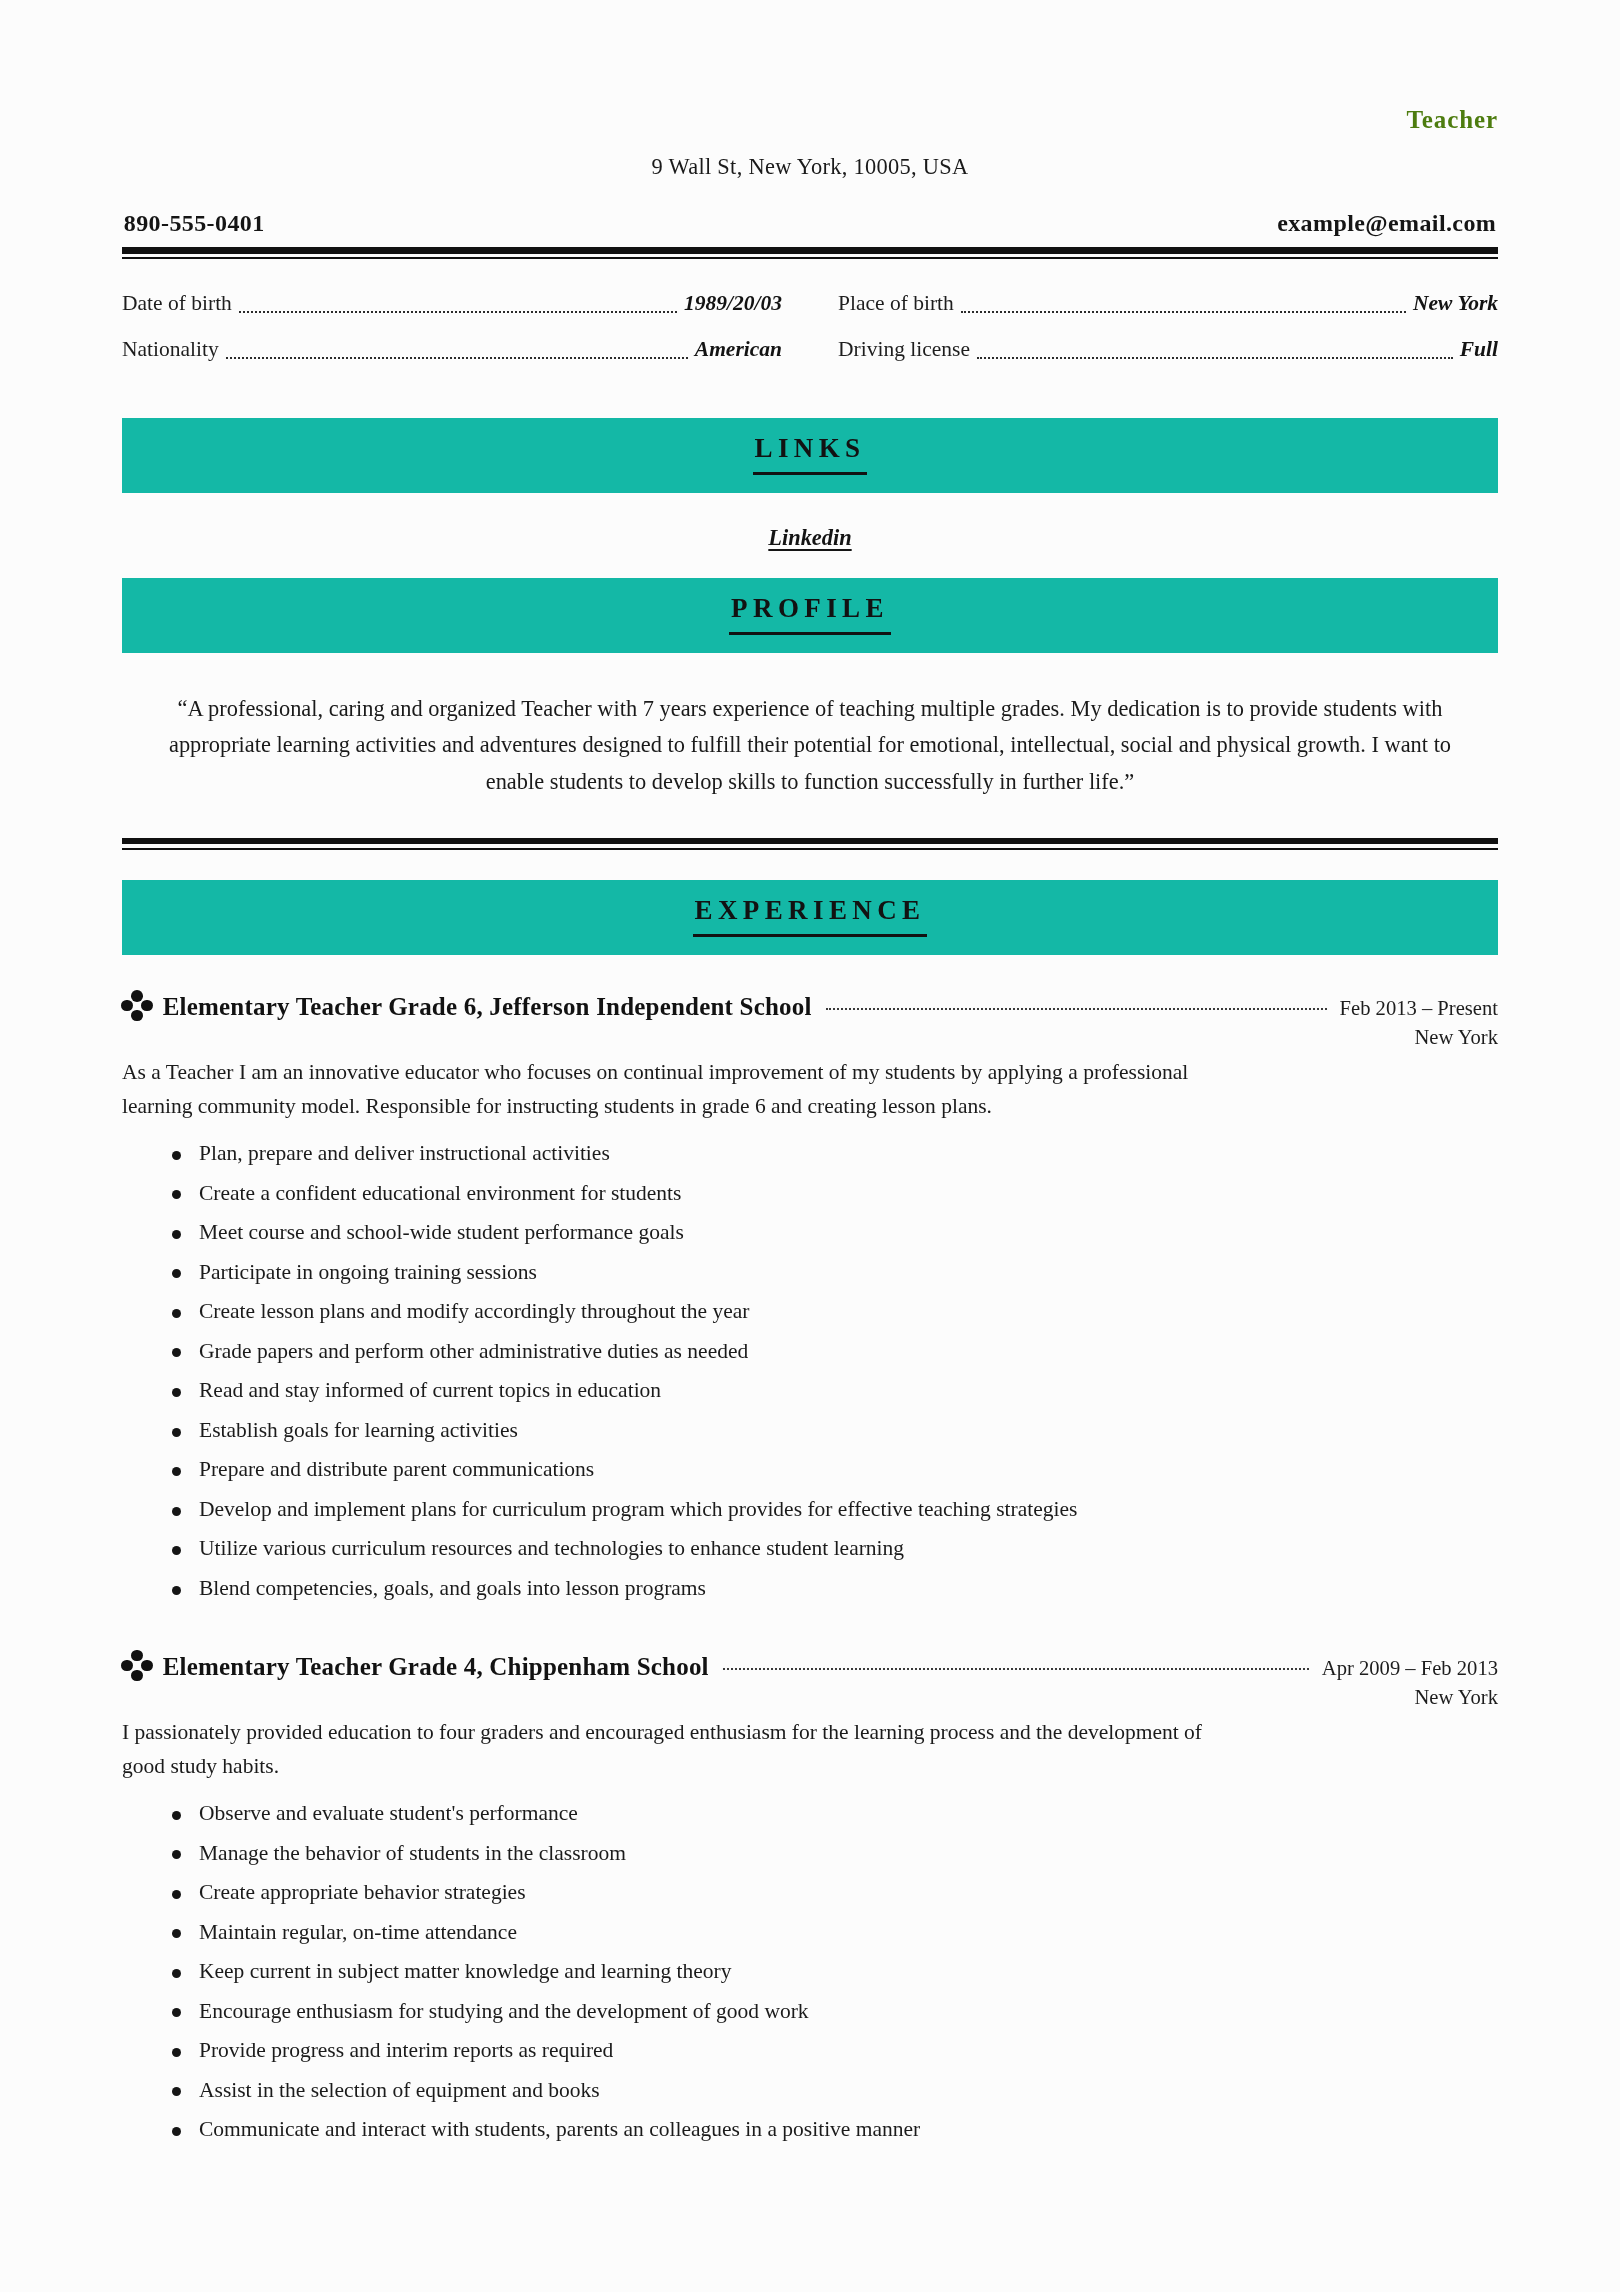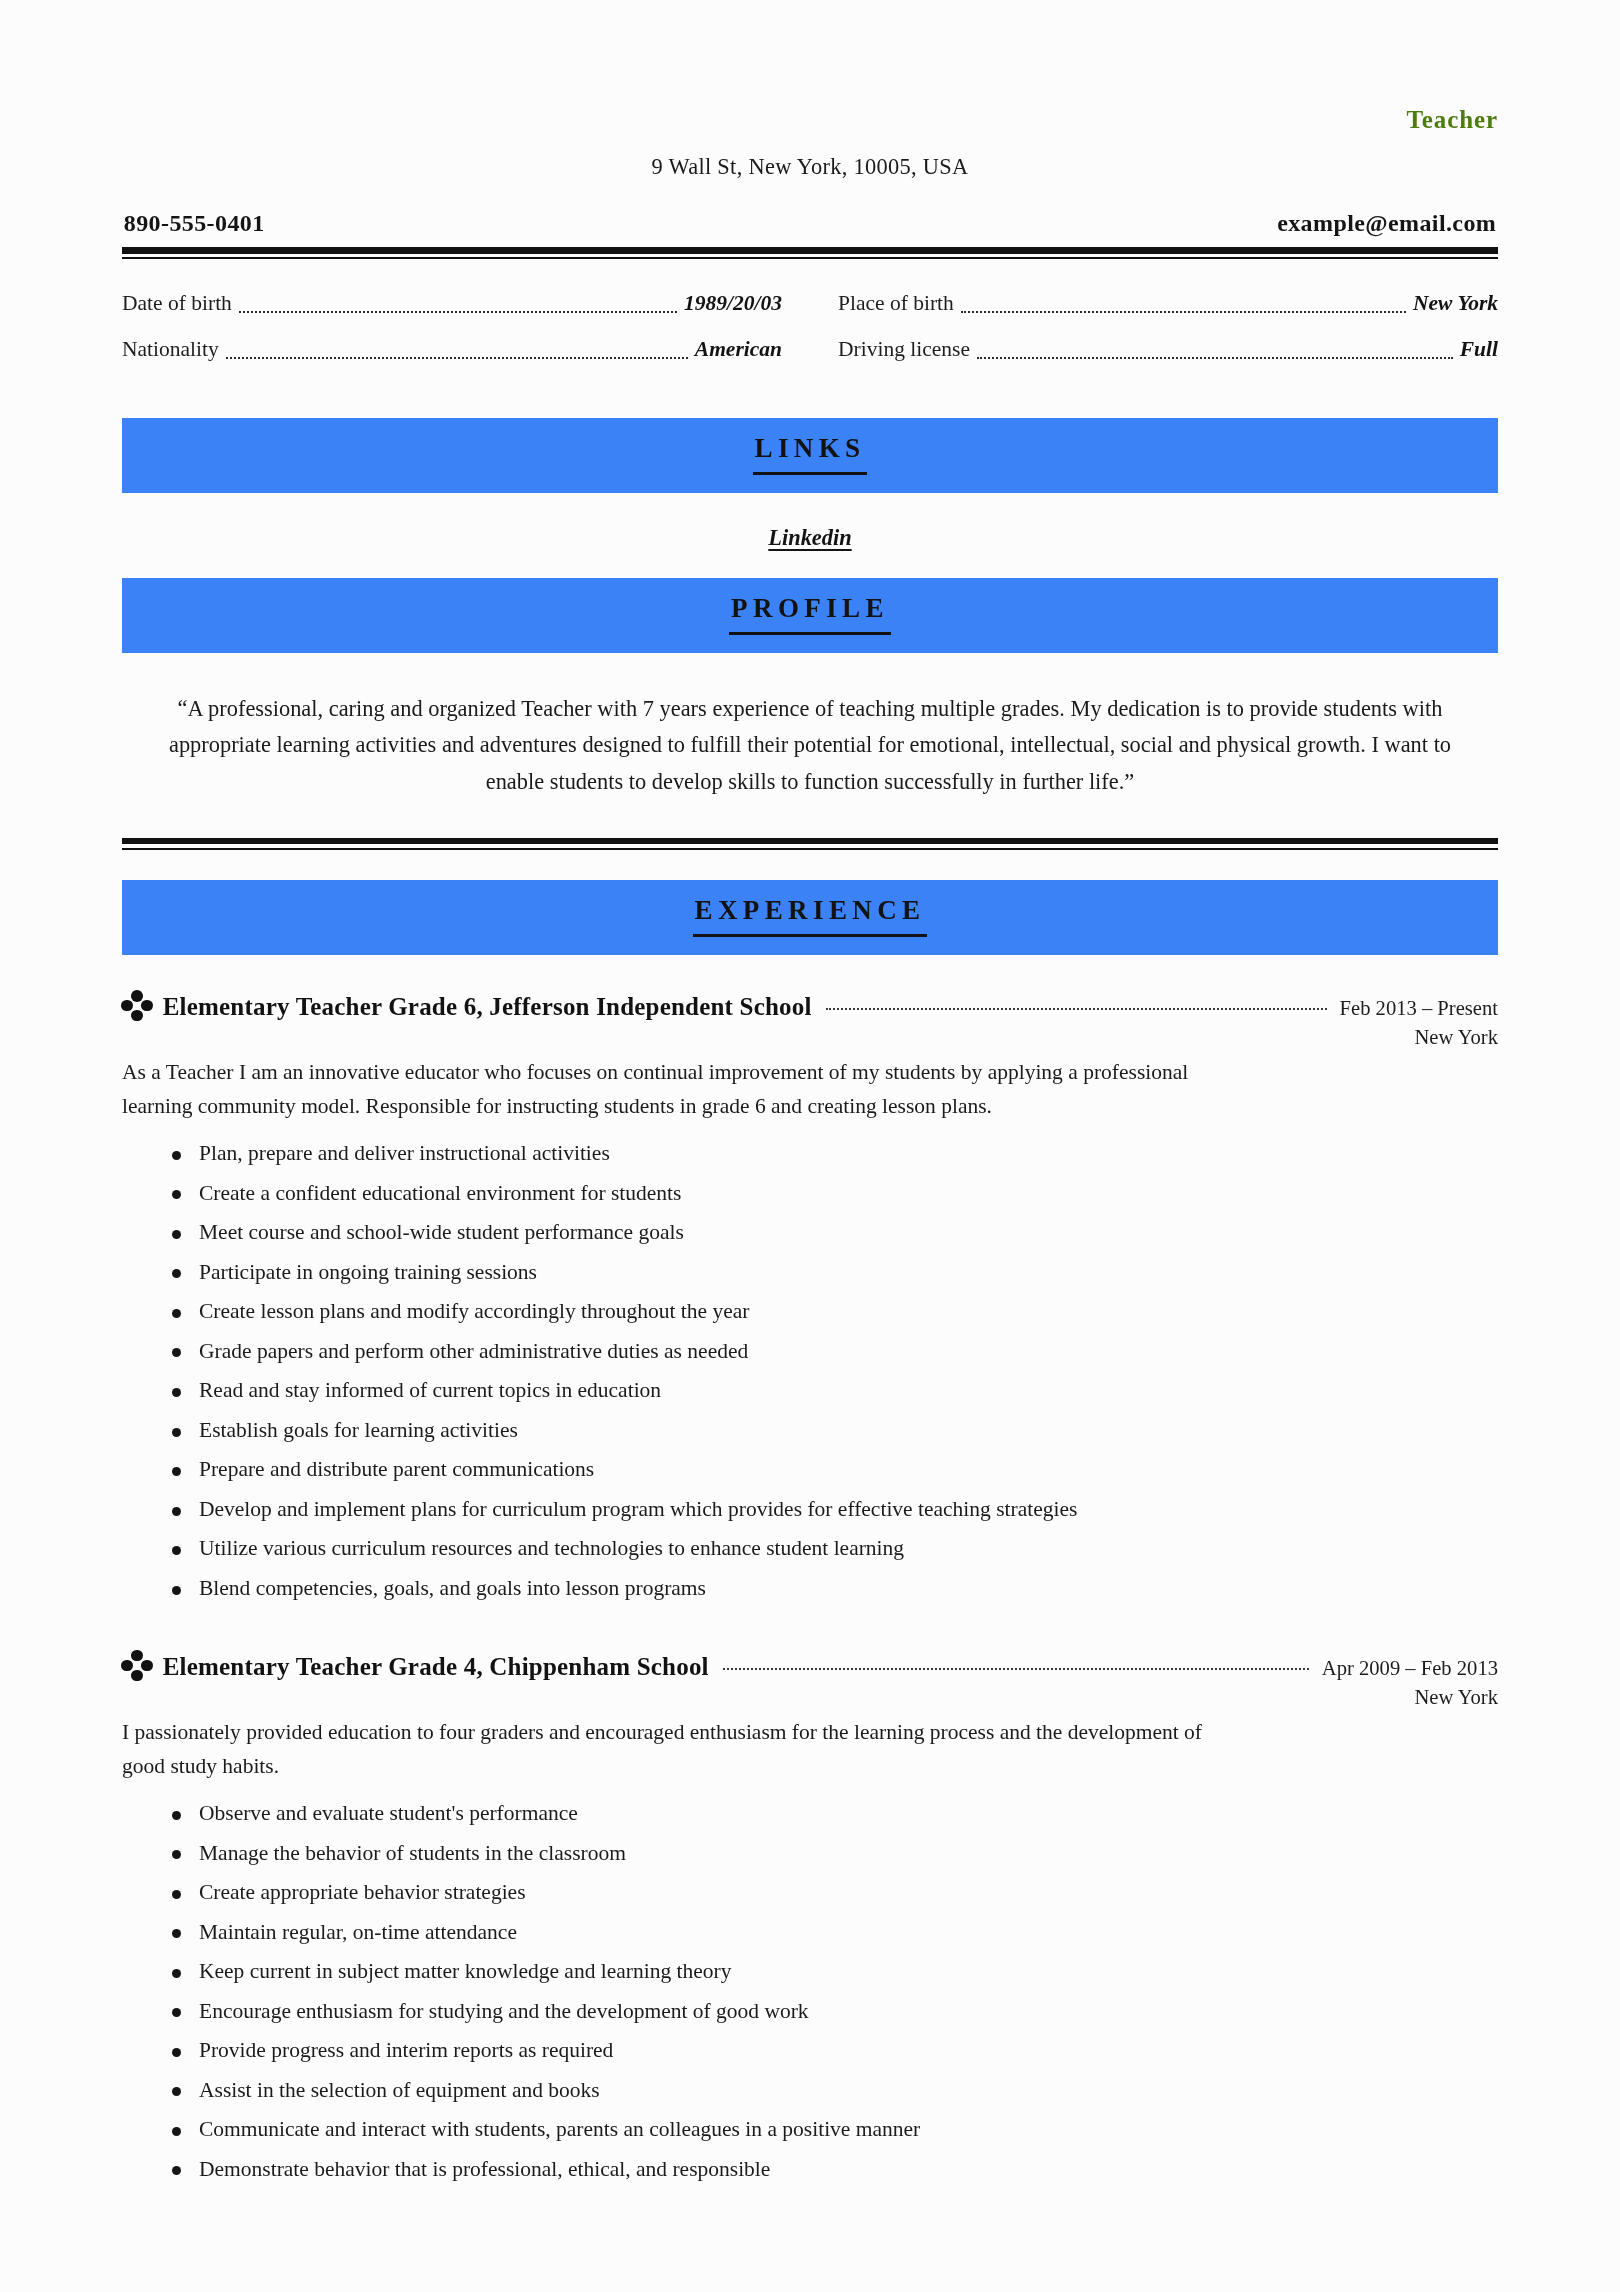--- a/index.html
+++ b/index.html
@@ -111,21 +111,21 @@
     min-width: 27px;
   }
   .detail-value {
     font-style: italic;
     font-weight: bold;
     color: #131313;
   }
 
   
   .section-band {
-    background: #3b82f6;
+    background: #14b8a6;
     padding: 15px 0 18px 0;
     text-align: center;
     margin-bottom: 0;
   }
   .section-band h2 {
     display: inline-block;
     margin: 0;
     font-size: 27px;
     font-weight: bold;
     letter-spacing: 5.4px;
@@ -364,21 +364,20 @@
         <ul class="duties">
           <li>Observe and evaluate student's performance</li>
           <li>Manage the behavior of students in the classroom</li>
           <li>Create appropriate behavior strategies</li>
           <li>Maintain regular, on-time attendance</li>
           <li>Keep current in subject matter knowledge and learning theory</li>
           <li>Encourage enthusiasm for studying and the development of good work</li>
           <li>Provide progress and interim reports as required</li>
           <li>Assist in the selection of equipment and books</li>
           <li>Communicate and interact with students, parents an colleagues in a positive manner</li>
-          <li>Demonstrate behavior that is professional, ethical, and responsible</li>
 
         </ul>
 
       </div>
 
     </div>
   </div>
 </div>
 
 

